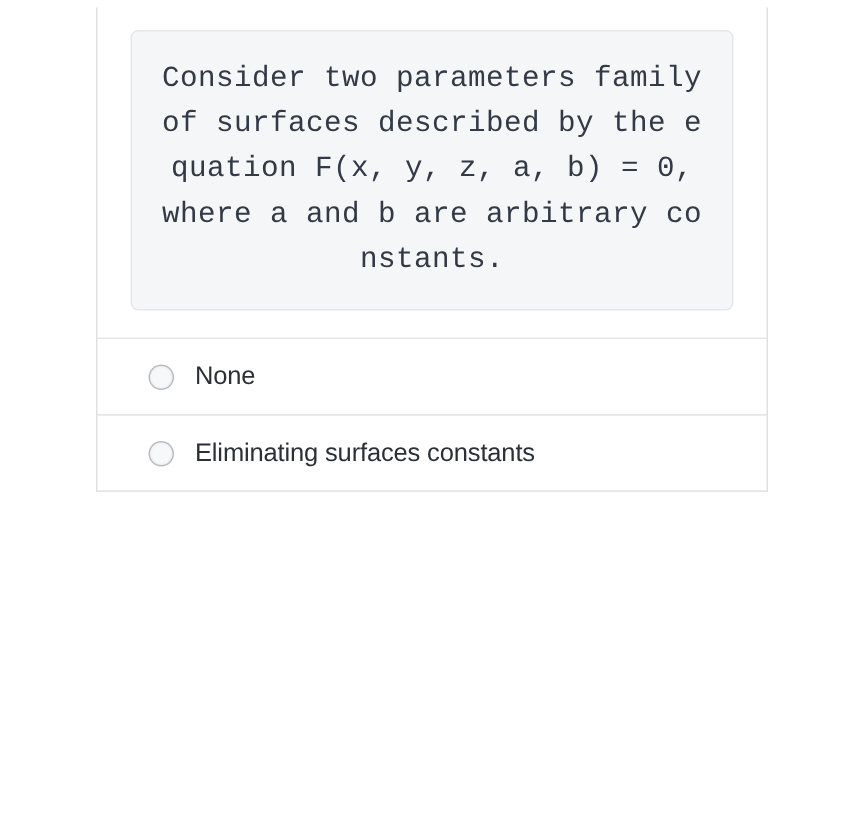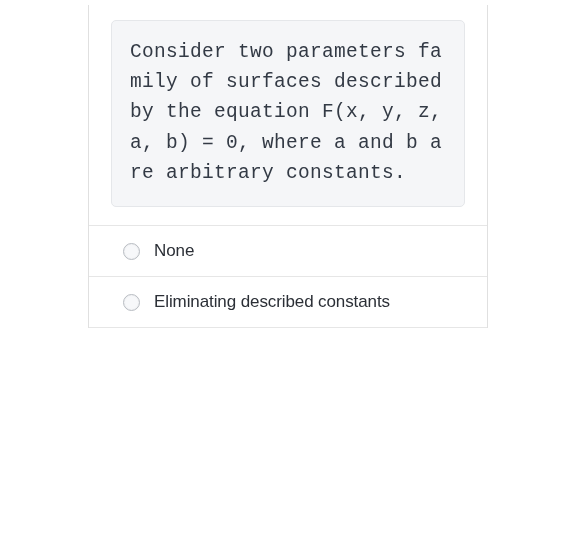--- a/index.html
+++ b/index.html
@@ -11,25 +11,26 @@
       width: 576px;
       height: 559px;
       background: #ffffff;
       font-family: Arial, Helvetica, sans-serif;
       display: flex;
       justify-content: center;
       align-items: flex-start;
       padding-top: 5px;
     }
     .card {
-      width: 400px;
+      width: 448px;
       border: 1px solid #e0e0e0;
       border-top: none;
       background: #ffffff;
       padding-top: 15px;
+      text-align: center;
     }
     .question-box {
       margin: 0 22px 18px 22px;
       background: #f5f6f8;
       border: 1px solid #e5e7ea;
       border-radius: 5px;
       padding: 16px 18px 18px 18px;
     }
     .question-text {
       font-family: "Courier New", Courier, monospace;
@@ -80,17 +81,17 @@
   <div class="options">
 
     <div class="option-row">
       <span class="radio"></span>
       <span class="option-label">None</span>
     </div>
 
 
     <div class="option-row">
       <span class="radio"></span>
-      <span class="option-label">Eliminating described constants</span>
+      <span class="option-label">Eliminating surfaces constants</span>
     </div>
 
   </div>
 </div>
 
 </body></html>

